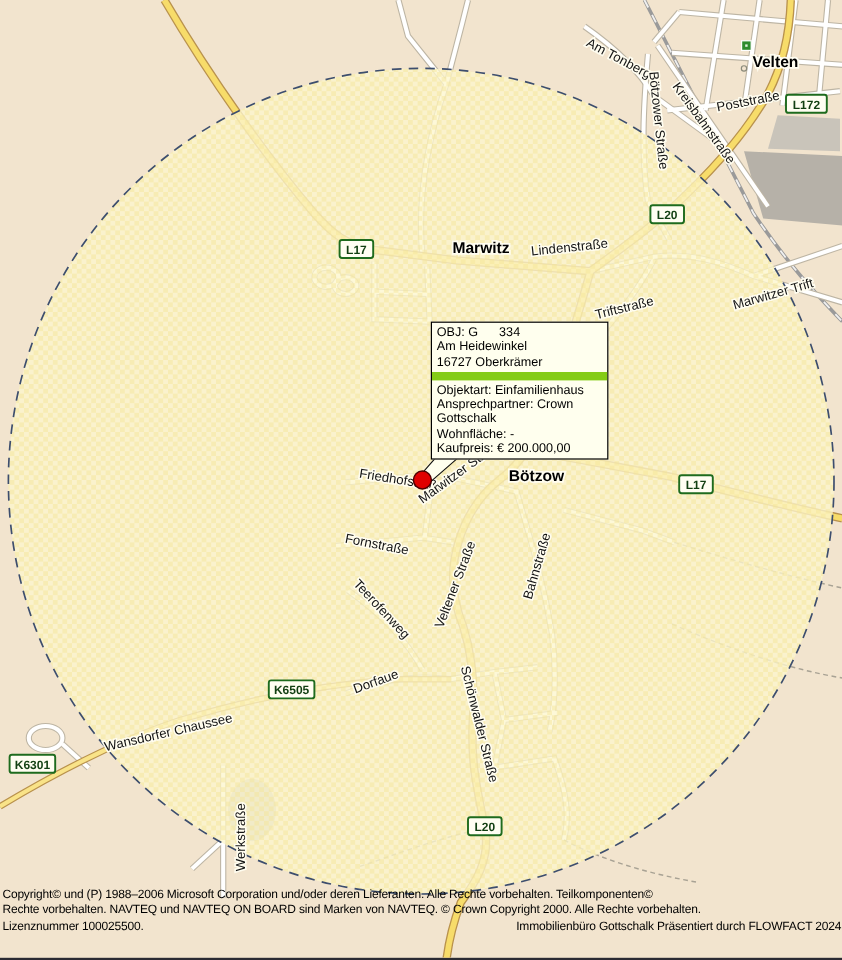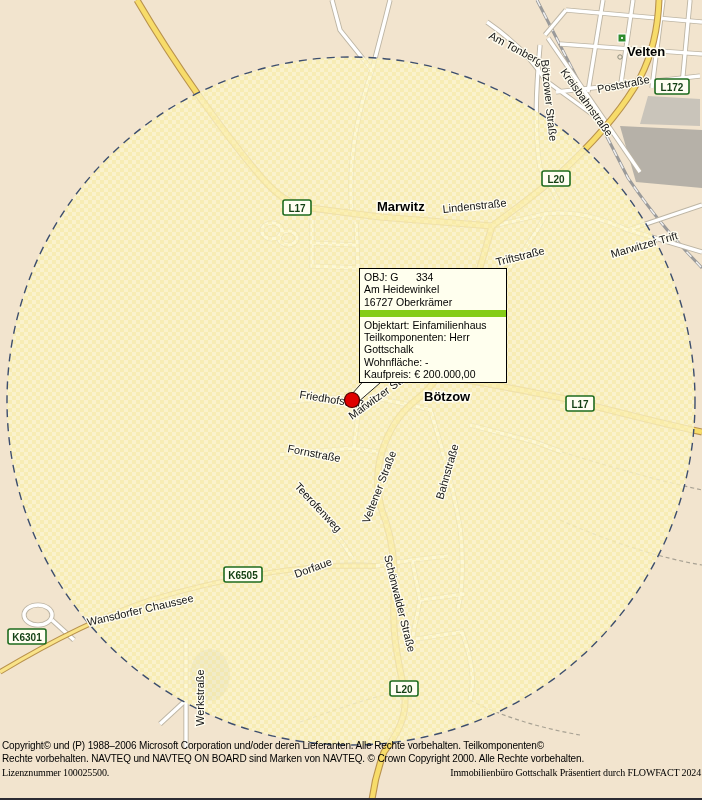--- a/index.html
+++ b/index.html
@@ -8,21 +8,21 @@
   #mapsvg{position:absolute;left:0;top:0;}
   .street-label{font-size:11px;fill:#141414;stroke:#FFFDF0;stroke-width:2.6px;paint-order:stroke;font-family:"Liberation Sans",sans-serif;}
   .town-label{font-size:13px;font-weight:bold;fill:#000;stroke:#FFFDF0;stroke-width:3px;paint-order:stroke;font-family:"Liberation Sans",sans-serif;}
   .sign-box{fill:#FFFEF2;stroke:#1E6B1E;stroke-width:1.6px;}
   .sign-text{font-size:10px;font-weight:bold;fill:#123F12;text-anchor:middle;font-family:"Liberation Sans",sans-serif;}
   #tooltip{position:absolute;left:359px;top:268px;width:148px;background:#FFFFEE;border:1px solid #000;font-size:10.5px;line-height:12.3px;color:#000;box-sizing:border-box;}
   #tooltip .sect{padding:2px 4px;}
   #tooltip .sect.top{border-bottom:7px solid #84cc16;}
   #tooltip .t-title{white-space:pre;}
   #footer{position:absolute;left:2px;top:739px;width:699px;font-size:10px;line-height:13.4px;color:#000;letter-spacing:-0.15px;}
-  #footer .l4{display:flex;justify-content:space-between;font-family:Liberation Serif, serif;}
+  #footer .l4{display:flex;justify-content:space-between;}
 </style>
 </head>
 <body>
 
 <div id="screen">
 
   <svg id="mapsvg" width="702" height="800" viewBox="0 0 702 800">
     <defs>
       <pattern id="chk" width="8" height="8" patternUnits="userSpaceOnUse">
         <rect width="8" height="8" fill="rgba(252,246,205,0.78)"></rect>
@@ -187,21 +187,21 @@
   </svg>
 
   <div id="tooltip">
     <div class="sect top">
       <div class="t-title">OBJ: G      334</div>
       <div>Am Heidewinkel</div>
       <div>16727 Oberkrämer</div>
     </div>
     <div class="sect">
       <div>Objektart: Einfamilienhaus</div>
-      <div>Teilkomponenten: Herr Gottschalk</div>
+      <div>Ansprechpartner: Crown Gottschalk</div>
       <div>Wohnfläche: -</div>
       <div>Kaufpreis: € 200.000,00</div>
     </div>
   </div>
 
   <div id="footer">
     <div>Copyright© und (P) 1988–2006 Microsoft Corporation und/oder deren Lieferanten. Alle Rechte vorbehalten. Teilkomponenten©</div>
     <div>Rechte vorbehalten. NAVTEQ und NAVTEQ ON BOARD sind Marken von NAVTEQ. © Crown Copyright 2000. Alle Rechte vorbehalten.</div>
     <div class="l4">
       <span>Lizenznummer 100025500.</span>

